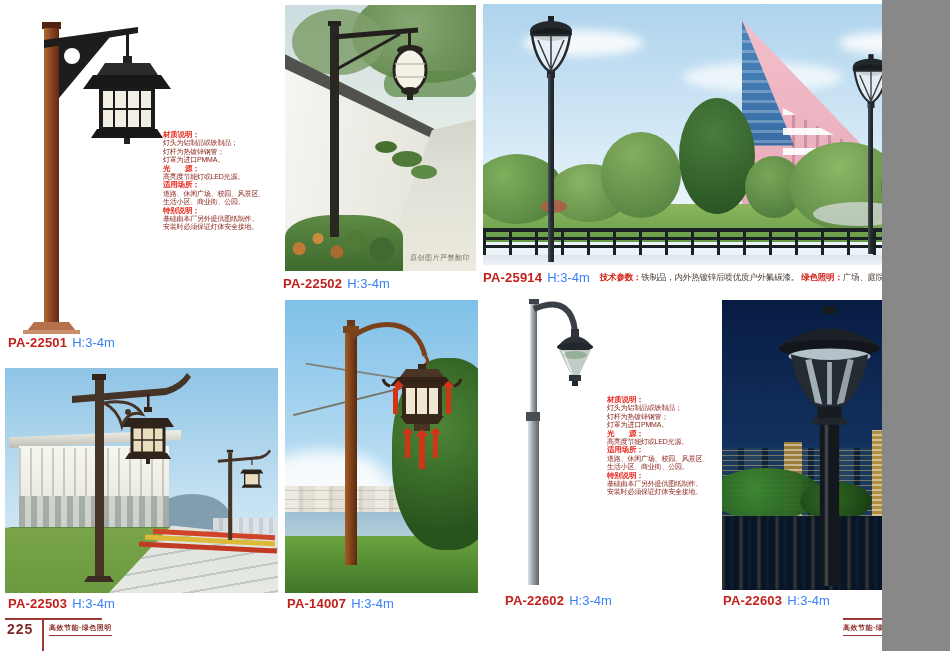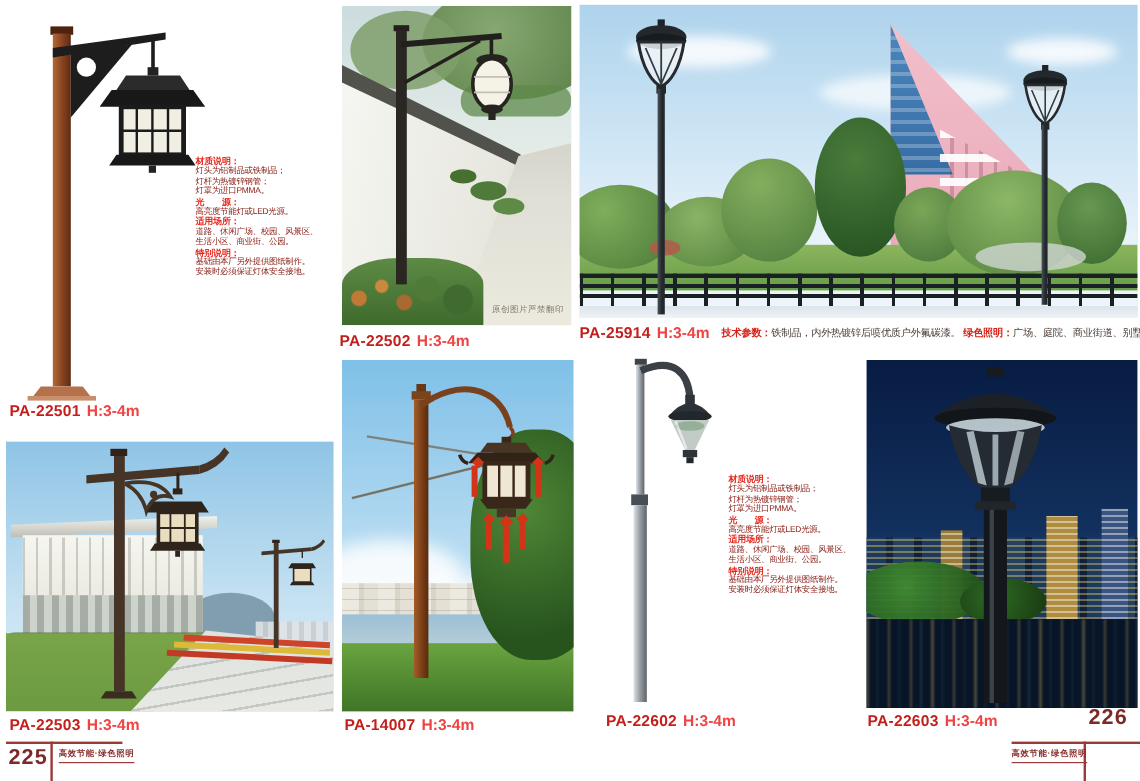--- a/index.html
+++ b/index.html
@@ -1,26 +1,26 @@
 <!DOCTYPE html>
 <html><head>
 <meta charset="utf-8">
 <style>
   html,body{margin:0;padding:0;background:#888;}
-  .page{position:relative;width:950px;height:651px;background:#ffffff;overflow:hidden;
+  .page{position:relative;width:882px;height:651px;background:#ffffff;overflow:hidden;
         font-family:"Liberation Sans", sans-serif;}
   .page *{box-sizing:border-box;}
   .abs{position:absolute;}
   .ph{position:absolute;overflow:hidden;background:#dde;}
   .ph>*{position:absolute;}
   .blob{position:absolute;border-radius:50%;}
   
   .plabel{position:absolute;font-size:13px;line-height:15px;white-space:nowrap;display:flex;align-items:center;}
   .plabel .code{color:#c2201c;font-weight:700;letter-spacing:.2px;}
-  .plabel .size{color:#ef4444;margin-left:5px;font-weight:bold;}
+  .plabel .size{color:#3b82f6;margin-left:5px;}
   .techline{font-size:8.5px;margin-left:10px;white-space:nowrap;letter-spacing:-.2px;}
   .techline .tl{color:#d22318;font-weight:700;}
   .techline .tv{color:#4a3c34;}
   
   .spec{position:absolute;width:112px;font-size:7px;line-height:8.4px;letter-spacing:-.2px;white-space:nowrap;}
   .spec .sh{color:#e8281e;font-weight:700;font-size:7.5px;}
   .spec .sb{color:#8a2018;}
   
   .p2-sky{inset:0;background:linear-gradient(180deg,#ccdcdf,#e9efe9 55%,#eef2ec);}
   .p2-mtn{right:-26px;top:-18px;width:150px;height:96px;border-radius:50%;background:radial-gradient(circle at 40% 40%,#86a771,#567c43);}
@@ -100,21 +100,21 @@
   .p7-tower1{left:150px;top:130px;width:26px;height:86px;background-color:#b08c3e;}
   .p7-tower2{left:62px;top:142px;width:18px;height:74px;background-color:#9a7c38;}
   .p7-tower3{left:196px;top:124px;width:22px;height:92px;background-color:#3a5580;}
   .p7-trees{left:-12px;top:168px;width:112px;height:52px;background:radial-gradient(circle at 40% 40%,#3f8a30,#1c4a18);opacity:.95;}
   .p7-trees2{left:78px;top:182px;width:72px;height:38px;background:radial-gradient(circle at 40% 40%,#2e6a24,#17380f);}
   .p7-water{left:0;top:216px;width:100%;height:74px;background:#081527;}
   .p7-refl{left:0;top:216px;width:100%;height:74px;filter:blur(1px);background:
     repeating-linear-gradient(90deg,rgba(240,200,100,.30) 0 2px,transparent 2px 9px,rgba(120,180,220,.18) 9px 10px,transparent 10px 18px);}
   
   .rule{position:absolute;background:#9c3a38;}
-  .fnum{position:absolute;font-size:18px;font-weight:700;color:#7c2a28;letter-spacing:1px;}
+  .fnum{position:absolute;font-size:14px;font-weight:700;color:#7c2a28;letter-spacing:1px;}
   .fslogan{position:absolute;font-size:7px;font-weight:700;color:#8a2d2b;letter-spacing:.5px;
            border-bottom:1px solid #9c3a38;padding-bottom:1.5px;white-space:nowrap;}
 </style>
 </head>
 <body>
 
 <div class="page">
 
   <div class="abs" style="left:8px;top:4px;width:175px;height:330px">
     <svg width="175" height="330" viewBox="0 0 175 330">

